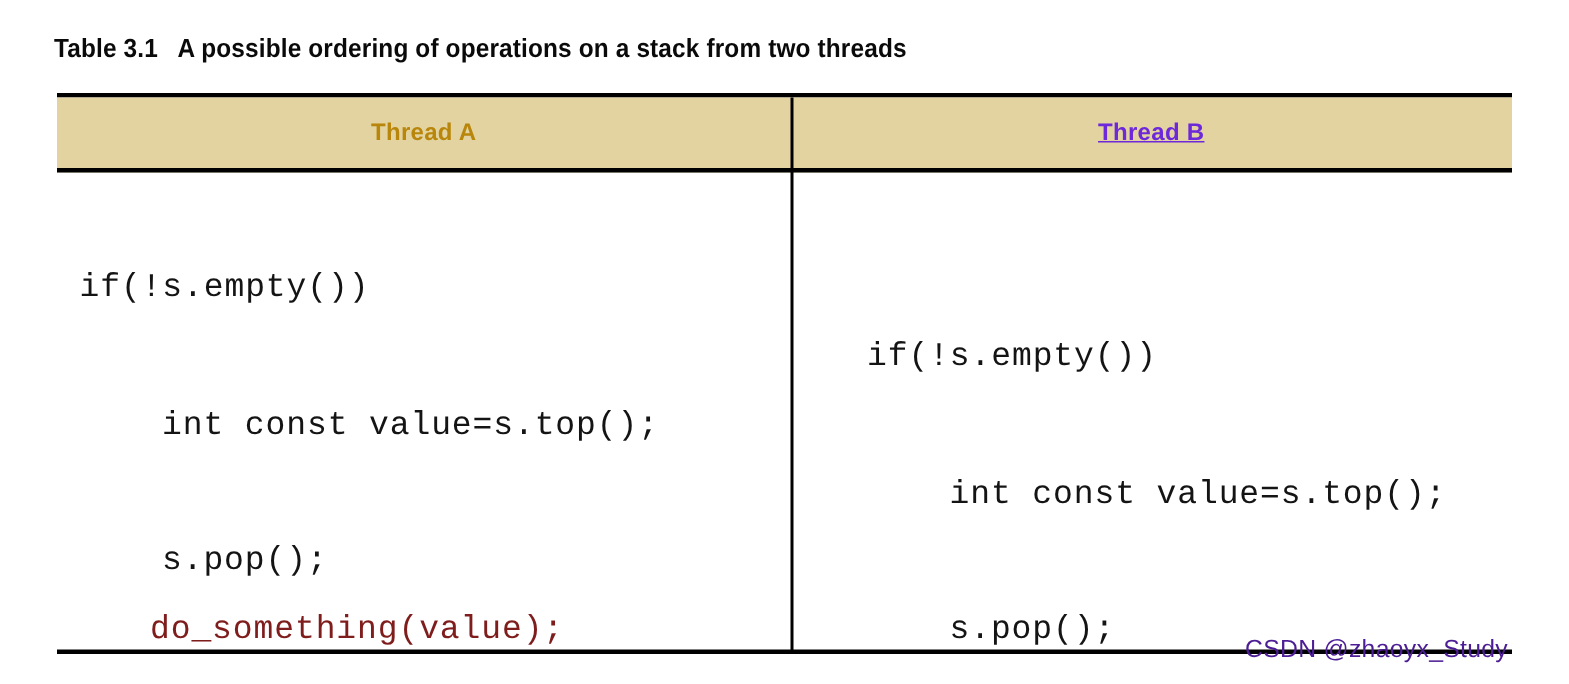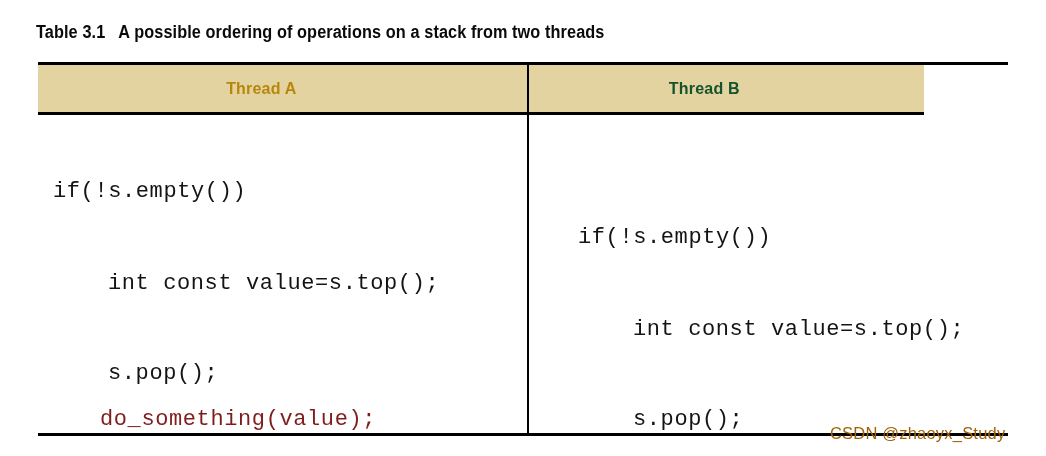--- a/index.html
+++ b/index.html
@@ -47,21 +47,21 @@
     border-top: 3px solid #000000;
     border-bottom: 3px solid #000000;
     box-sizing: border-box;
   }
 
   
   #table-header-row {
     position: absolute;
     left: 0;
     top: 0;
-    width: 886px;
+    width: 970px;
     height: 50px;
     display: flex;
     border-bottom: 3px solid #000000;
     box-sizing: border-box;
     background: #e3d3a0;
   }
   .header-cell {
     height: 47px;
     display: flex;
     align-items: center;
@@ -131,21 +131,21 @@
 <div id="table-caption">
   <span class="caption-label">Table 3.1</span><span class="caption-text">A possible ordering of operations on a stack from two threads</span>
 </div>
 
 <div id="ordering-table" style="border-top-color: rgb(0, 0, 0); border-bottom-color: rgb(0, 0, 0);">
 
   <div id="table-header-row" style="background: rgb(227, 211, 160); border-bottom-color: rgb(0, 0, 0);">
     <div class="header-cell col-a" style="color: rgb(184, 134, 11);">
       <span>Thread A</span>
     </div>
-    <div class="header-cell col-b" style="color: #14532d;">
+    <div class="header-cell col-b" style="color: #6d28d9; text-decoration: underline;">
       <span>Thread B</span>
     </div>
   </div>
 
   <div id="column-divider" style="background: rgb(0, 0, 0);"></div>
 
   <div id="table-body">
 
     <div class="thread-column" id="thread-a-column">
       <div class="code-line" style="left: 15px; top: 67px; color: rgb(20, 20, 20);">if(!s.empty())</div>
@@ -157,13 +157,13 @@
     <div class="thread-column" id="thread-b-column">
       <div class="code-line" style="left: 49px; top: 113px; color: rgb(20, 20, 20);">if(!s.empty())</div>
       <div class="code-line" style="left: 104px; top: 205px; color: rgb(20, 20, 20);">int const value=s.top();</div>
       <div class="code-line" style="left: 104px; top: 295px; color: rgb(20, 20, 20);">s.pop();</div>
 
     </div>
 
   </div>
 </div>
 
-<div id="watermark" style="color: #a16207;">CSDN @zhaoyx_Study</div>
+<div id="watermark" style="color: #4c1d95;">CSDN @zhaoyx_Study</div>
 
 </body></html>

